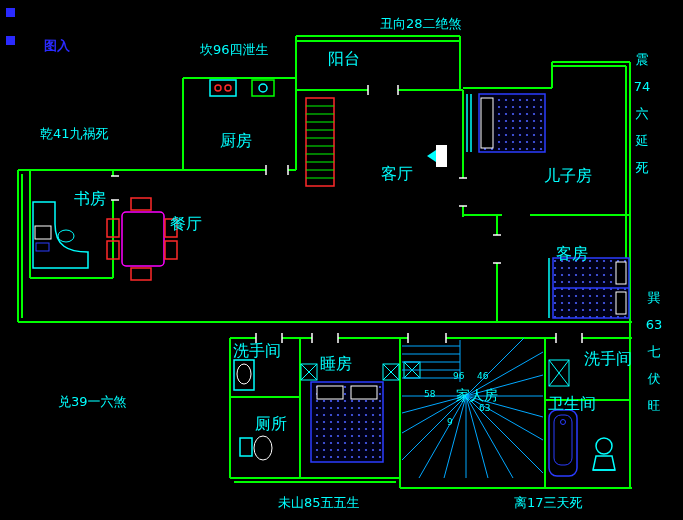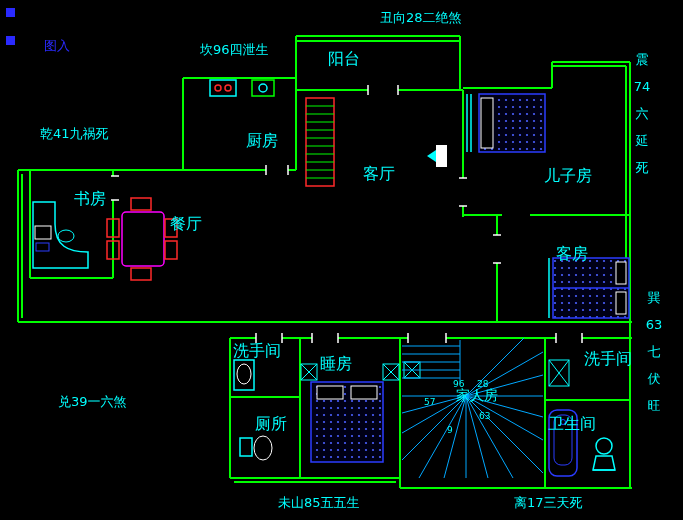--- a/index.html
+++ b/index.html
@@ -2,23 +2,23 @@
 <html style="--background: #000000; --wall: #00ff00; --label: #00ffff; --cyan: #00ffff; --blue_text: #2a2aff; --bed: #2b3cff; --bed_dot: #4a5fff; --stair: #00a8ff; --red: #ff2a2a; --magenta: #ff00ff; --white: #ffffff;"><head>
 <meta charset="utf-8">
 <style>
   html,body{margin:0;padding:0;background:#000;}
   #screen{position:relative;width:683px;height:520px;background:var(--background,#000);overflow:hidden;
           font-family:"DejaVu Sans","Liberation Sans",sans-serif;}
   #plan-svg{position:absolute;left:0;top:0;}
   .lbl{position:absolute;color:var(--label);font-size:16px;line-height:1.2;white-space:pre-line;pointer-events:none;}
   .f13{font-size:13px;}
   .f10{font-size:14px;}
-  .num{font-size:9px;margin-top:8px;}
+  .num{font-size:9px;}
   .vert{text-align:center;width:26px;line-height:27px;font-size:13px;}
-  .blue{color:var(--blue_text);font-weight:normal;}
+  .blue{color:var(--blue_text);font-weight:bold;}
   .bed-dot{fill:var(--bed_dot);}
 </style>
 </head>
 <body>
 
 <div id="screen">
 
   <svg id="plan-svg" width="683" height="520" viewBox="0 0 683 520">
     <defs>
       <pattern id="dots" width="7" height="7" patternUnits="userSpaceOnUse">
@@ -244,49 +244,49 @@
 
     <g fill="none" stroke-width="1.5" style="stroke:var(--cyan)">
       <circle cx="604" cy="446" r="8"></circle>
       <polygon points="596,456 612,456 615,470 593,470"></polygon>
       <line x1="593" y1="470" x2="615" y2="470"></line>
     </g>
   </svg>
 
   <div class="lbl blue f13" style="left:44px;top:38px">图入</div>
   <div class="lbl f13" style="left:200px;top:42px">坎96四泄生</div>
-  <div class="lbl f13" style="left:380px;top:10px">丑向28二绝煞</div>
+  <div class="lbl f13" style="left:380px;top:16px">丑向28二绝煞</div>
   <div class="lbl f13" style="left:40px;top:126px">乾41九祸死</div>
   <div class="lbl vert" style="left:629px;top:46px">震
 74
 六
 延
 死</div>
   <div class="lbl vert" style="left:641px;top:284px">巽
 63
 七
 伏
 旺</div>
   <div class="lbl f13" style="left:58px;top:394px">兑39一六煞</div>
   <div class="lbl f13" style="left:278px;top:495px">未山85五五生</div>
   <div class="lbl f13" style="left:514px;top:495px">离17三天死</div>
 
   <div class="lbl" style="left:328px;top:49px">阳台</div>
-  <div class="lbl" style="left:246px;top:131px">厨房</div>
-  <div class="lbl" style="left:363px;top:164px">客厅</div>
+  <div class="lbl" style="left:220px;top:131px">厨房</div>
+  <div class="lbl" style="left:381px;top:164px">客厅</div>
   <div class="lbl" style="left:544px;top:166px">儿子房</div>
   <div class="lbl" style="left:74px;top:189px">书房</div>
   <div class="lbl" style="left:170px;top:214px">餐厅</div>
   <div class="lbl" style="left:556px;top:244px">客房</div>
   <div class="lbl" style="left:233px;top:341px">洗手间</div>
   <div class="lbl" style="left:320px;top:354px">睡房</div>
   <div class="lbl" style="left:584px;top:349px">洗手间</div>
   <div class="lbl f10" style="left:456px;top:387px">家人房</div>
   <div class="lbl" style="left:255px;top:414px">厕所</div>
-  <div class="lbl" style="left:548px;top:414px">卫生间</div>
+  <div class="lbl" style="left:548px;top:394px">卫生间</div>
 
   <div class="lbl num" style="left:453px;top:371px">96</div>
-  <div class="lbl num" style="left:477px;top:371px">28</div>
-  <div class="lbl num" style="left:424px;top:389px">57</div>
+  <div class="lbl num" style="left:477px;top:371px">46</div>
+  <div class="lbl num" style="left:424px;top:389px">58</div>
   <div class="lbl num" style="left:479px;top:403px">63</div>
   <div class="lbl num" style="left:447px;top:417px">9</div>
 
 </div>
 
 </body></html>

